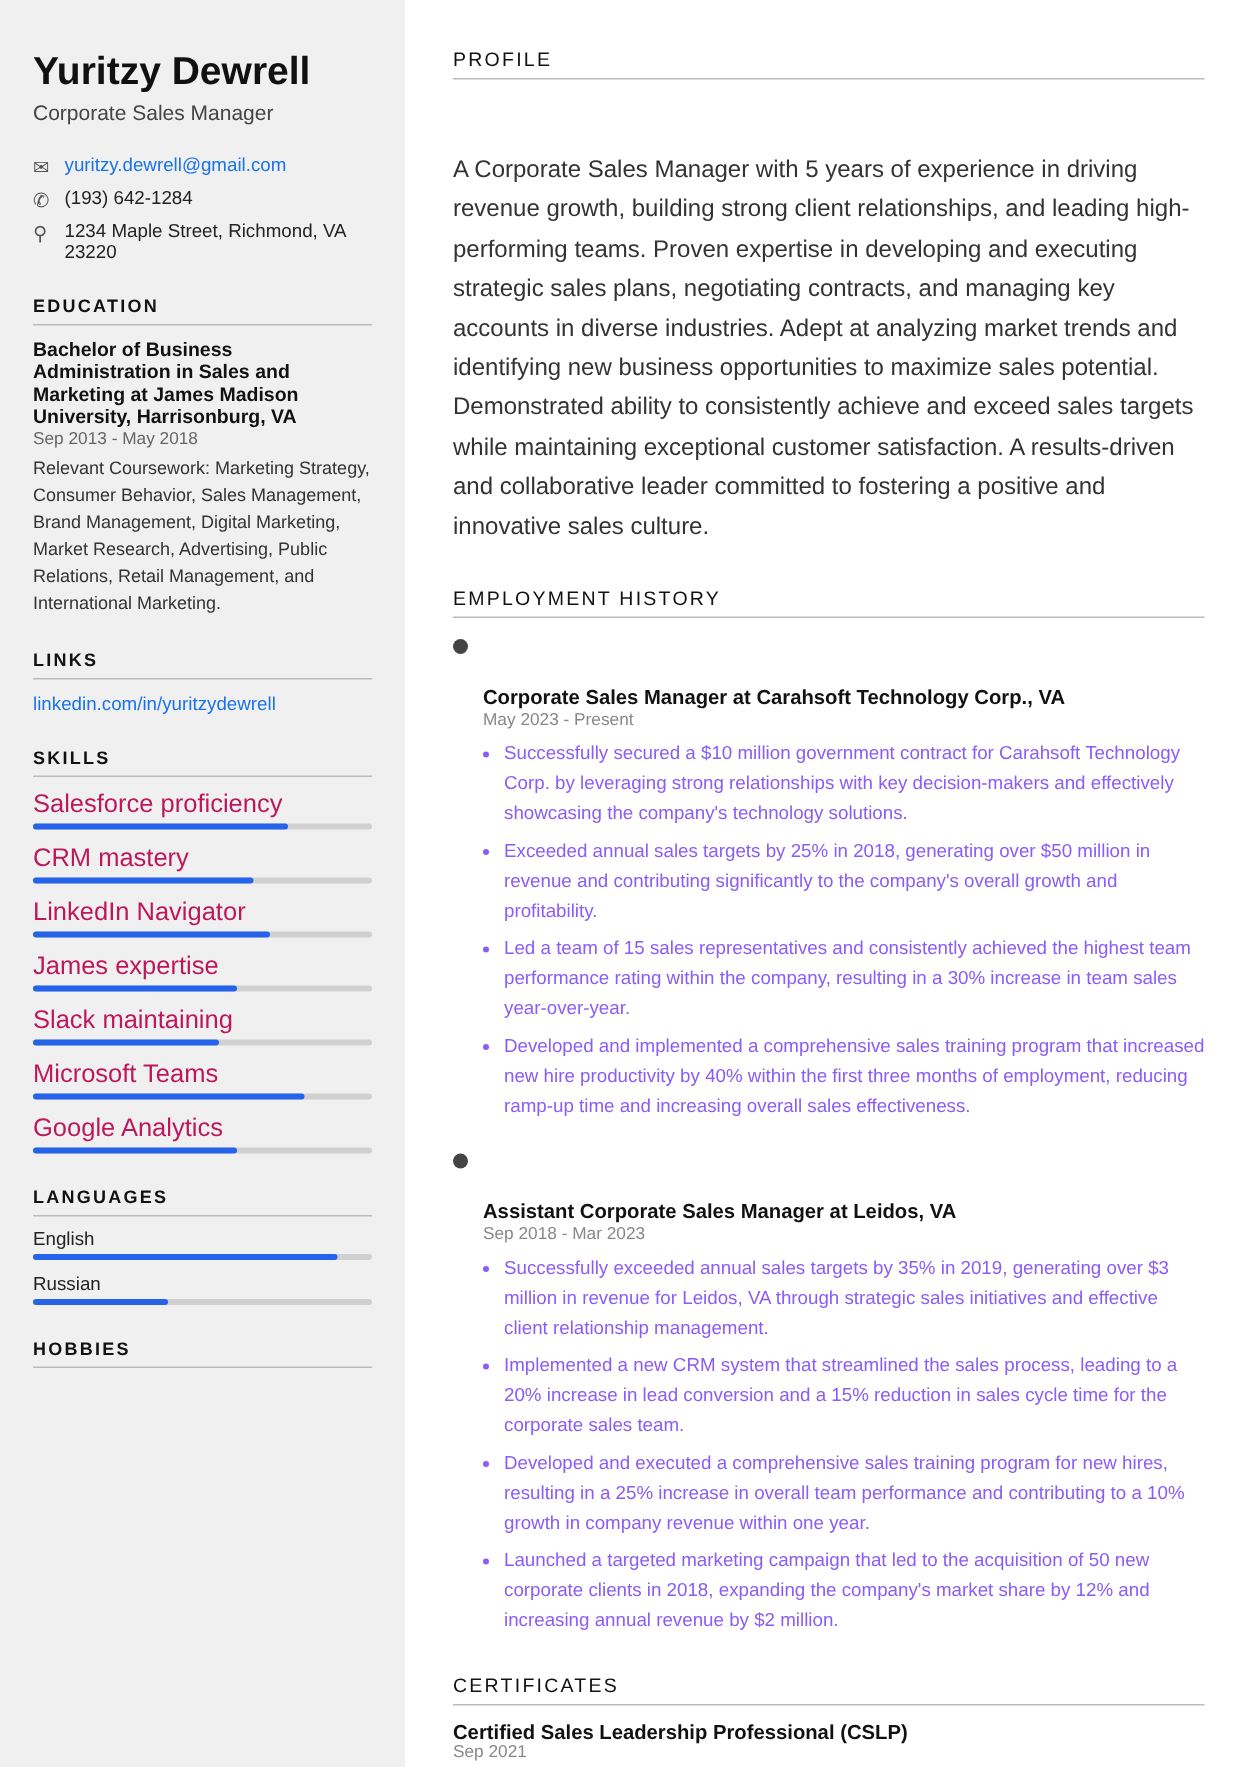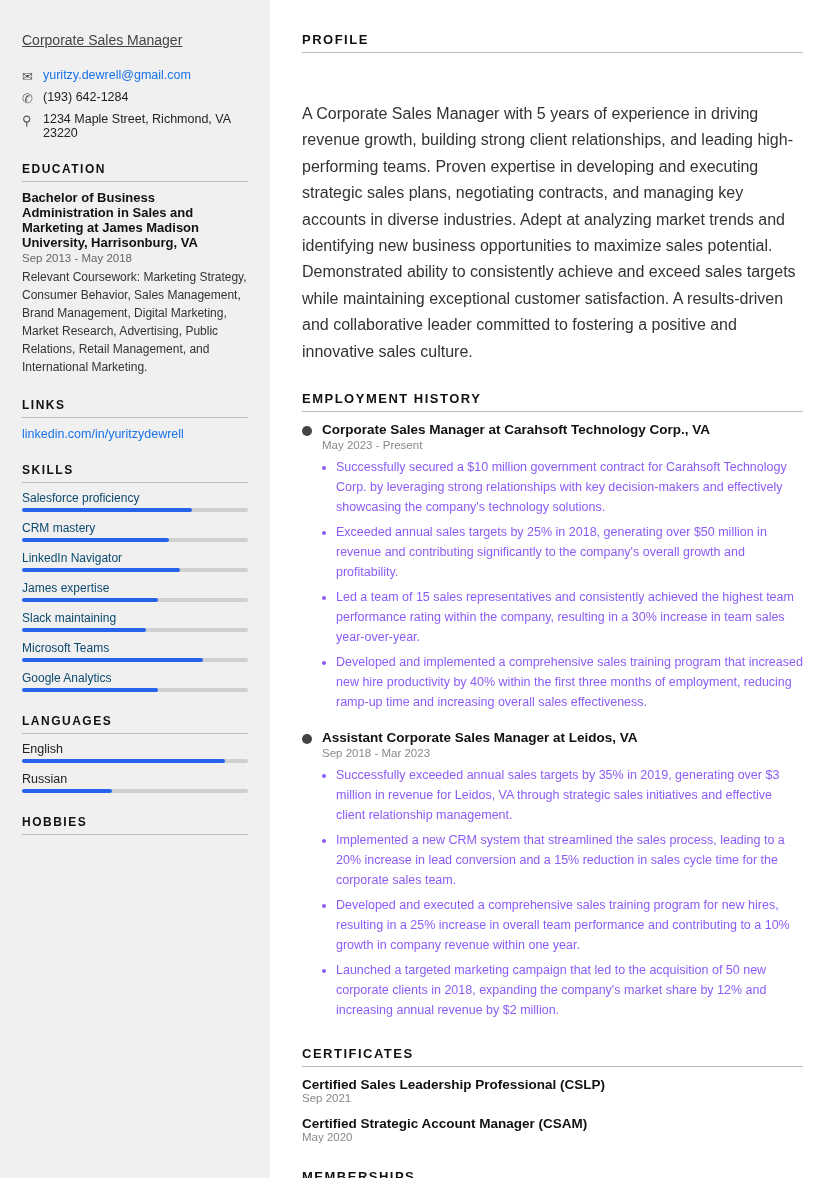--- a/index.html
+++ b/index.html
@@ -28,21 +28,20 @@
       font-size: 26px;
       font-weight: 700;
       color: #111;
       line-height: 1.2;
       margin-bottom: 4px;
     }
     .job-title {
       font-size: 14px;
       color: #444;
       margin-bottom: 20px;
-      text-decoration: underline;
     }
     .contact-block {
       margin-bottom: 22px;
     }
     .contact-item {
       display: flex;
       align-items: flex-start;
       gap: 7px;
       margin-bottom: 6px;
       font-size: 12.5px;
@@ -90,22 +89,22 @@
     }
     .link-item {
       color: #1a73e8;
       font-size: 12.5px;
       text-decoration: none;
     }
     .skill-item {
       margin-bottom: 9px;
     }
     .skill-name {
-      font-size: 12px;
-      color: #0c4a6e;
+      font-size: 17px;
+      color: #be185d;
       margin-bottom: 3px;
     }
     .skill-bar-bg {
       background: #d0d0d0;
       height: 4px;
       border-radius: 2px;
       width: 100%;
     }
     .skill-bar-fill {
       background: #2563eb;
@@ -119,21 +118,21 @@
       font-size: 12.5px;
       color: #222;
       margin-bottom: 3px;
     }
     
     .main-section {
       margin-bottom: 26px;
     }
     .main-section-title {
       font-size: 13px;
-      font-weight: 700;
+      font-weight: 400;
       letter-spacing: 1.5px;
       text-transform: uppercase;
       color: #111;
       margin-bottom: 10px;
       padding-bottom: 5px;
       border-bottom: 1.5px solid #bbb;
     }
     .profile-text {
       font-size: 16px;
       color: #333;
@@ -153,20 +152,21 @@
       min-width: 10px;
       height: 10px;
       border-radius: 50%;
       background: #444;
       margin-top: 4px;
     }
     .job-title-main {
       font-size: 13.5px;
       font-weight: 700;
       color: #111;
+      margin-top: 35px;
     }
     .job-date {
       font-size: 11.5px;
       color: #888;
       margin-left: 20px;
       margin-bottom: 6px;
     }
     .job-bullets {
       margin-left: 20px;
       padding-left: 14px;
@@ -188,20 +188,21 @@
     .cert-date {
       font-size: 11.5px;
       color: #888;
     }
   </style>
 </head>
 <body>
 
 <div class="sidebar">
 
+  <div class="name">Yuritzy Dewrell</div>
   <div class="job-title">Corporate Sales Manager</div>
 
   <div class="contact-block">
     <div class="contact-item">
       <span class="contact-icon">✉</span>
       <a class="contact-link" href="#">yuritzy.dewrell@gmail.com</a>
     </div>
     <div class="contact-item">
       <span class="contact-icon">✆</span>
       <span>(193) 642-1284</span>

